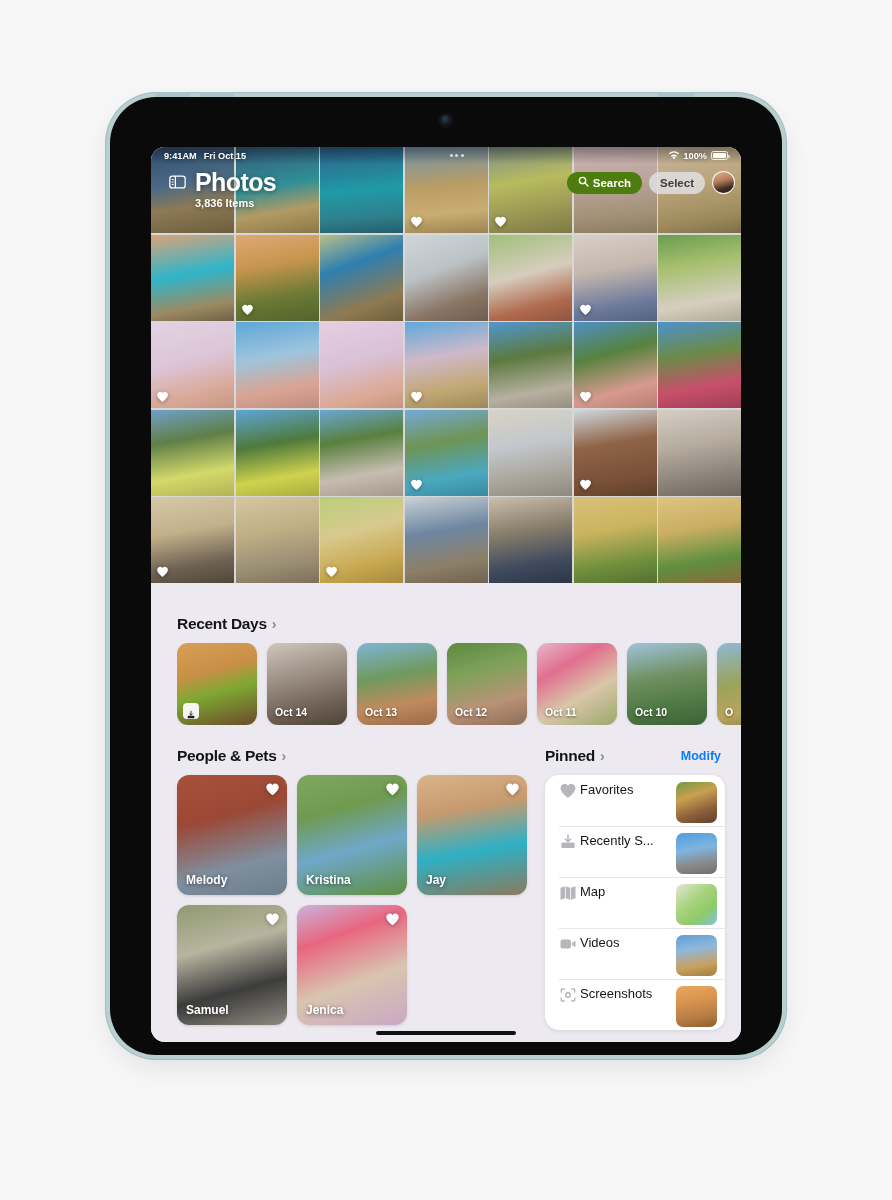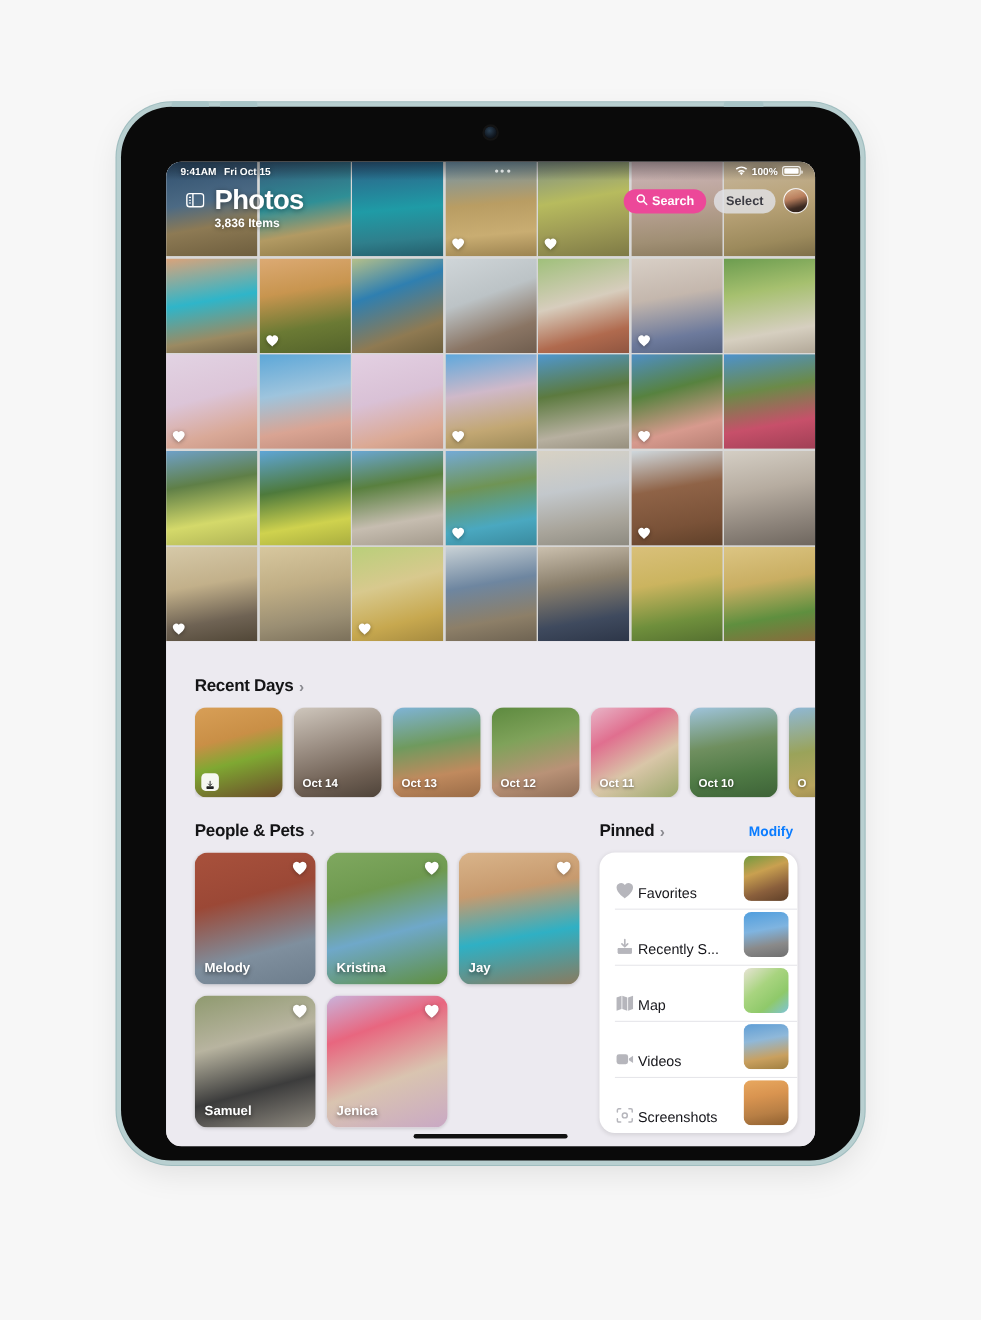--- a/index.html
+++ b/index.html
@@ -97,21 +97,21 @@
   #item-count {
     color:#fff; font-size:11px; font-weight:700; margin-top:2px; margin-left:26px;
     text-shadow:0 1px 4px rgba(0,0,0,.45);
   }
   #nav-right { display:flex; align-items:center; gap:7px; margin-top:2px; }
   .pill {
     display:flex; align-items:center; gap:4px;
     height:22px; padding:0 11px; border-radius:11px;
     font-size:11.5px; font-weight:700; cursor:pointer;
   }
-  #search-button { background:#ec4899; color:#fff; }
+  #search-button { background:#4d7c0f; color:#fff; }
   #select-button { background: rgba(225,226,230,.82); color:#3c3c44; }
   #avatar {
     width:23px; height:23px; border-radius:50%;
     border:1.6px solid rgba(255,255,255,.92);
     overflow:hidden; cursor:pointer;
   }
 
   
   #content { position:absolute; left:0; top:436px; width:100%; bottom:0; background:#eceaf0; }
   .section-header {
@@ -165,21 +165,21 @@
     font-size:12px; font-weight:800; text-shadow:0 1px 4px rgba(0,0,0,.55);
   }
 
   #pinned-header-row { display:flex; align-items:center; justify-content:space-between; padding-right:4px; }
   #modify-link { color:#0a7cff; font-size:12.5px; font-weight:600; cursor:pointer; }
   #pinned-list {
     margin-top:10px; background:#fff; border-radius:14px; overflow:hidden;
     box-shadow:0 1px 4px rgba(0,0,0,.10);
   }
   .pinned-row {
-    display:flex; align-items:flex-end; gap:3px;
+    display:flex; align-items:flex-start; gap:3px;
     padding:7px 8px 7px 14px; height:51px; position:relative; cursor:pointer;
   }
   .pinned-row + .pinned-row::before {
     content:""; position:absolute; left:14px; right:0; top:0; height:1px; background:#e6e6ea;
   }
   .pinned-icon { width:18px; height:18px; flex:0 0 18px; color:#b6b6bc; }
   .pinned-label { flex:1 1 auto; font-size:13px; font-weight:500; color:#15151a; white-space:nowrap; }
   .pinned-thumb { flex:0 0 41px; width:41px; height:41px; border-radius:7px; overflow:hidden; position:relative; }
   .pinned-thumb .ph { position:absolute; inset:0; }
 

